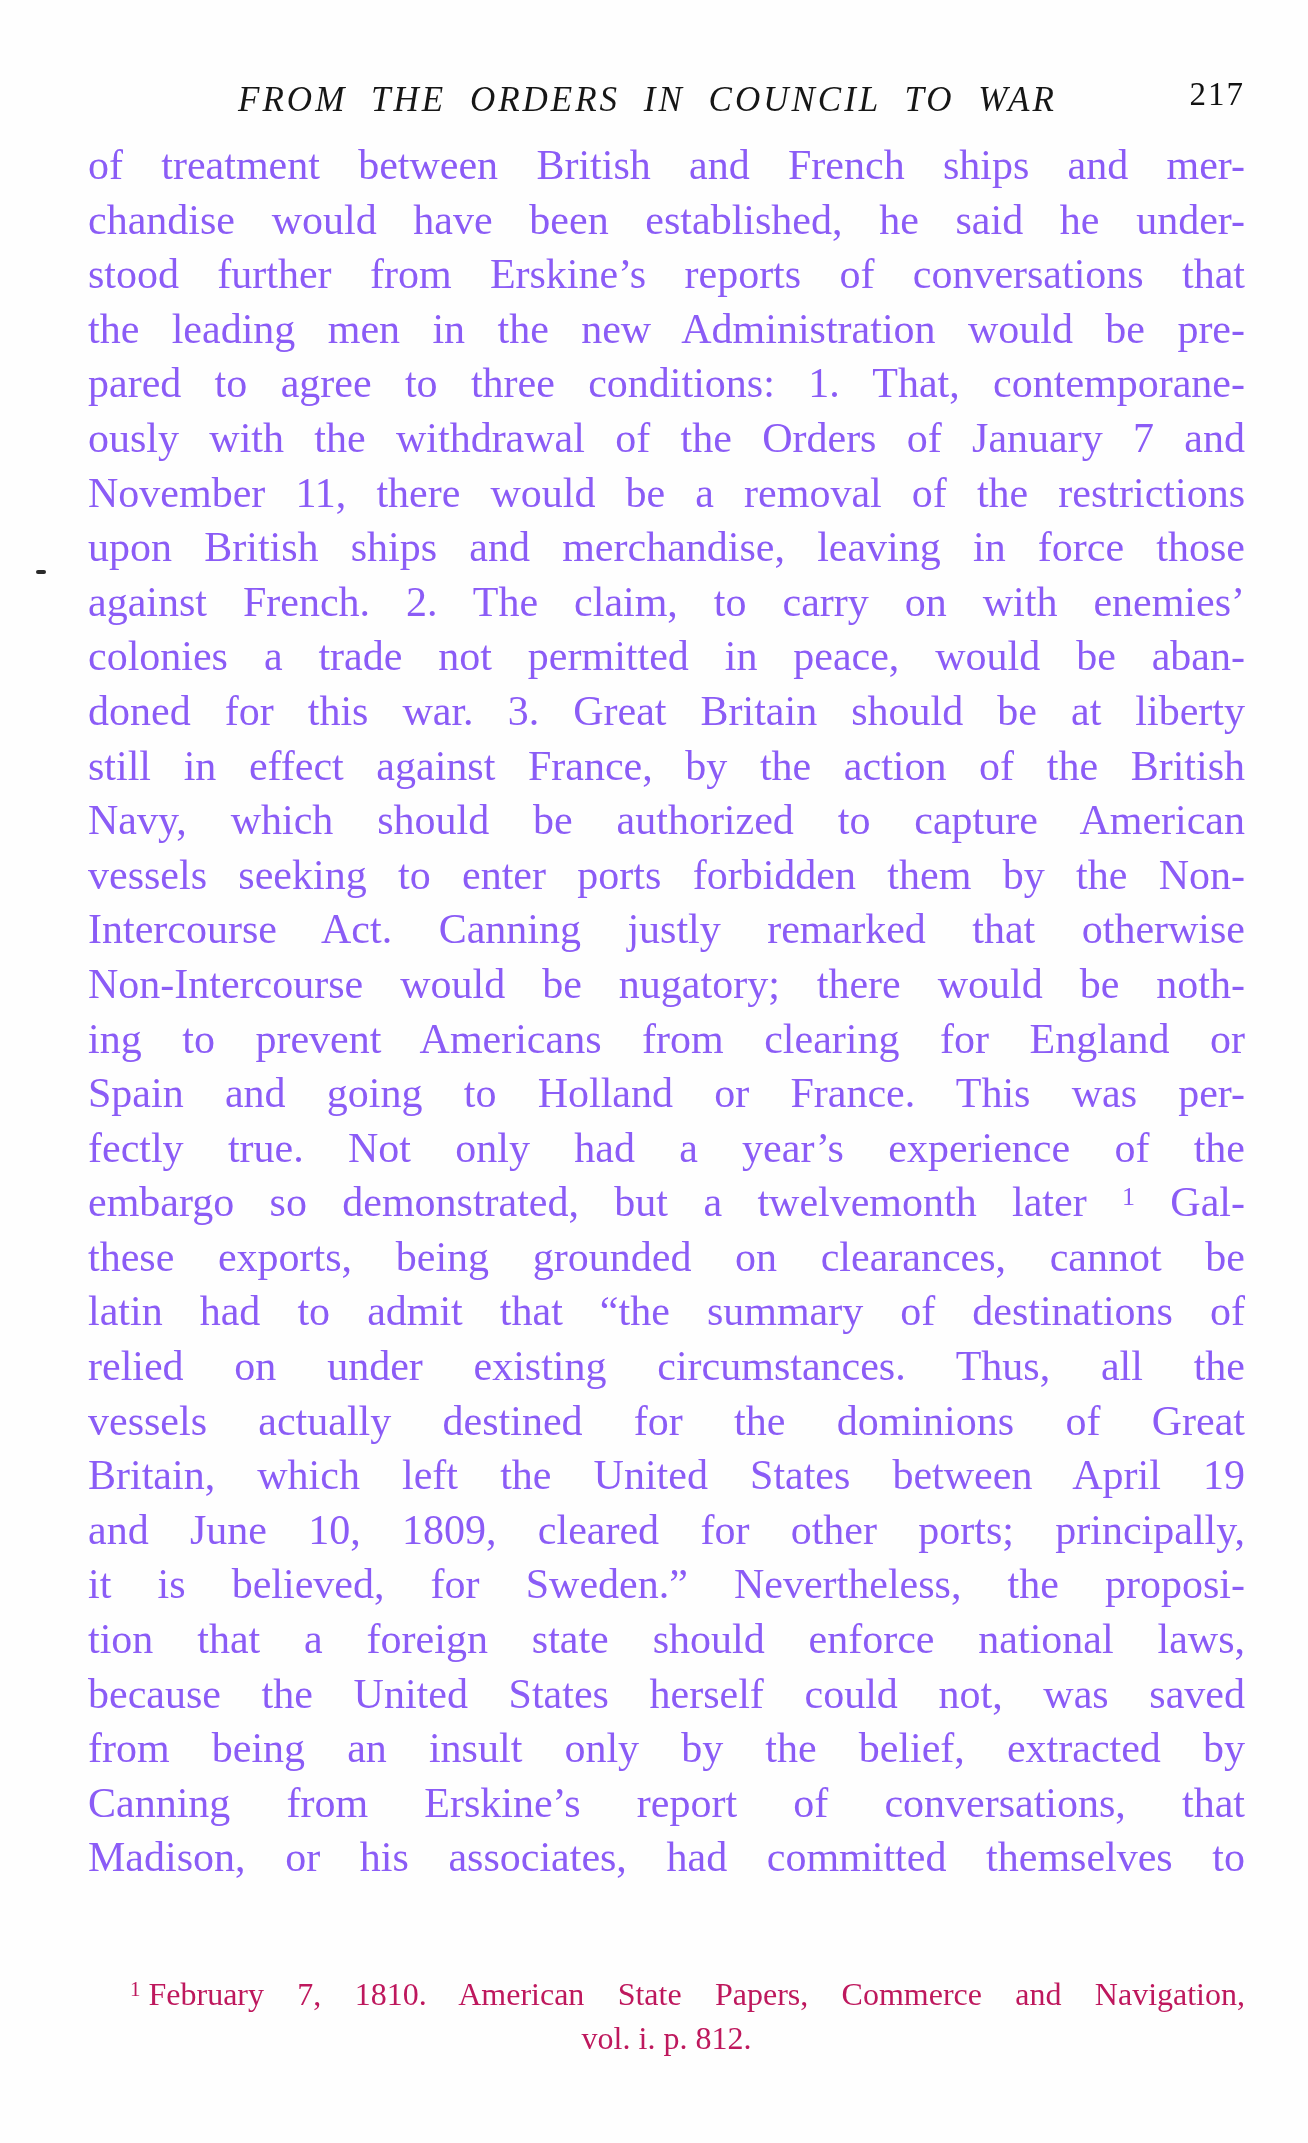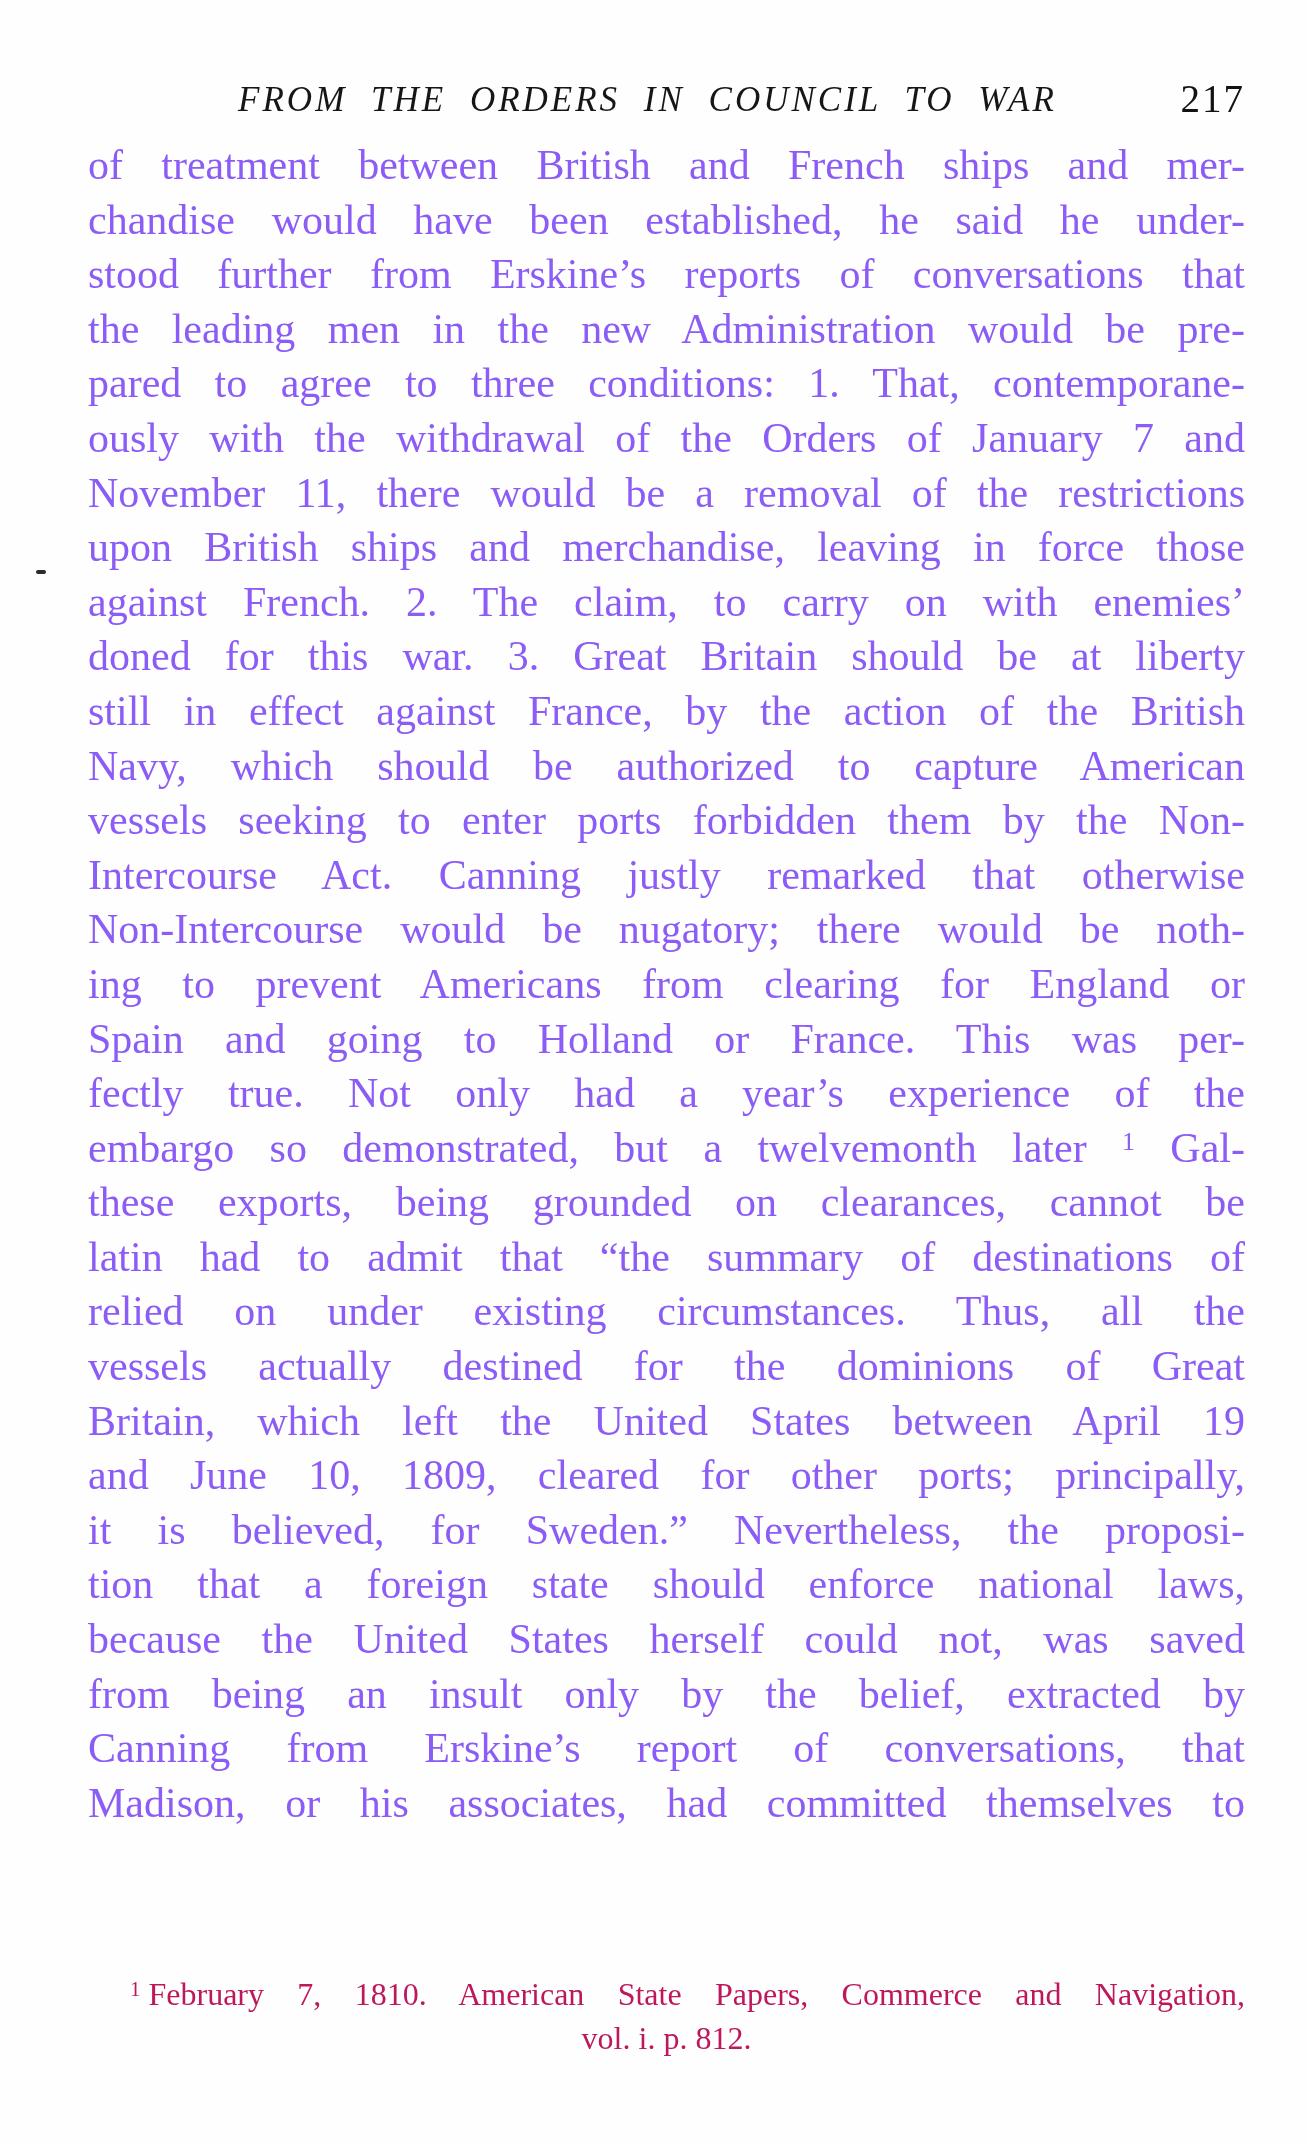--- a/index.html
+++ b/index.html
@@ -32,21 +32,21 @@
     font-size: 35px;
     letter-spacing: 3px;
     word-spacing: 12px;
     white-space: nowrap;
     color: #161616;
   }
   .page-number {
     position: absolute;
     right: 0;
     top: 2px;
-    font-size: 39px;
+    font-size: 33px;
     letter-spacing: 2px;
     color: #121212;
   }
   .body-text {
     position: absolute;
     top: 138px;
     left: 88px;
     right: 63px;
   }
   .line {
@@ -116,20 +116,21 @@
   <main class="body-text">
       <div class="line">of treatment between British and French ships and mer-</div>
       <div class="line">chandise would have been established, he said he under-</div>
       <div class="line">stood further from Erskine’s reports of conversations that</div>
       <div class="line">the leading men in the new Administration would be pre-</div>
       <div class="line">pared to agree to three conditions: 1. That, contemporane-</div>
       <div class="line">ously with the withdrawal of the Orders of January 7 and</div>
       <div class="line">November 11, there would be a removal of the restrictions</div>
       <div class="line">upon British ships and merchandise, leaving in force those</div>
       <div class="line">against French. 2. The claim, to carry on with enemies’</div>
+      <div class="line">colonies a trade not permitted in peace, would be aban-</div>
       <div class="line">doned for this war. 3. Great Britain should be at liberty</div>
       <div class="line">still in effect against France, by the action of the British</div>
       <div class="line">Navy, which should be authorized to capture American</div>
       <div class="line">vessels seeking to enter ports forbidden them by the Non-</div>
       <div class="line">Intercourse Act. Canning justly remarked that otherwise</div>
       <div class="line">Non-Intercourse would be nugatory; there would be noth-</div>
       <div class="line">ing to prevent Americans from clearing for England or</div>
       <div class="line">Spain and going to Holland or France. This was per-</div>
       <div class="line">fectly true. Not only had a year’s experience of the</div>
       <div class="line">embargo so demonstrated, but a twelvemonth later <sup class="fnref">1</sup> Gal-</div>

